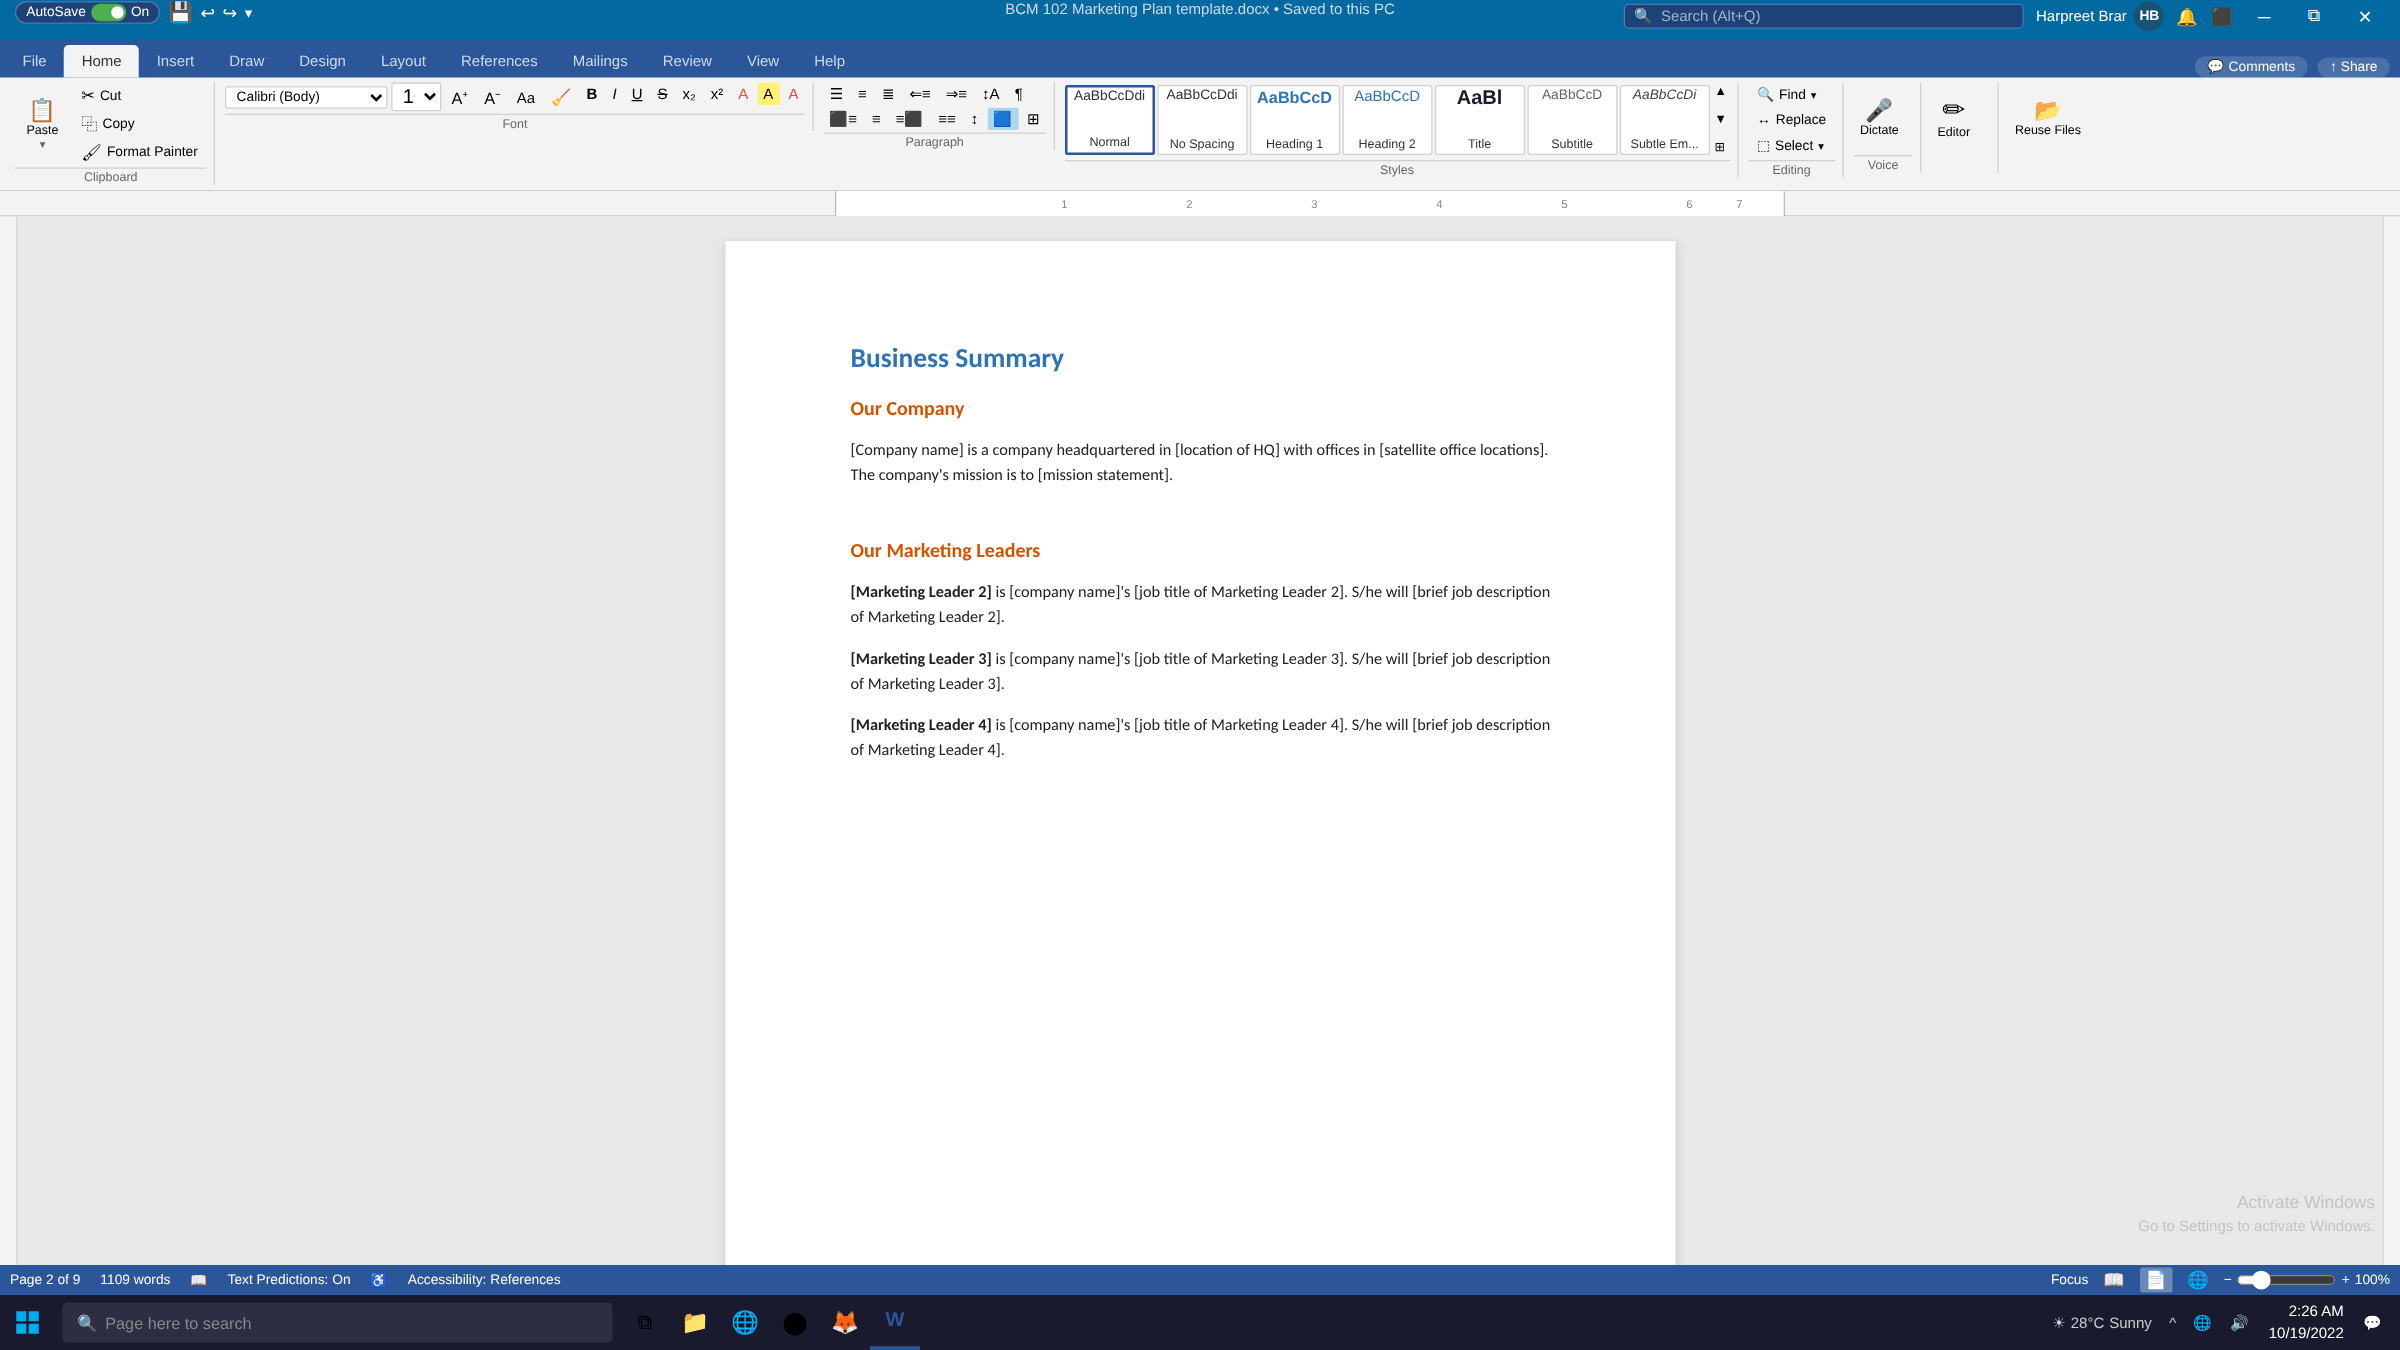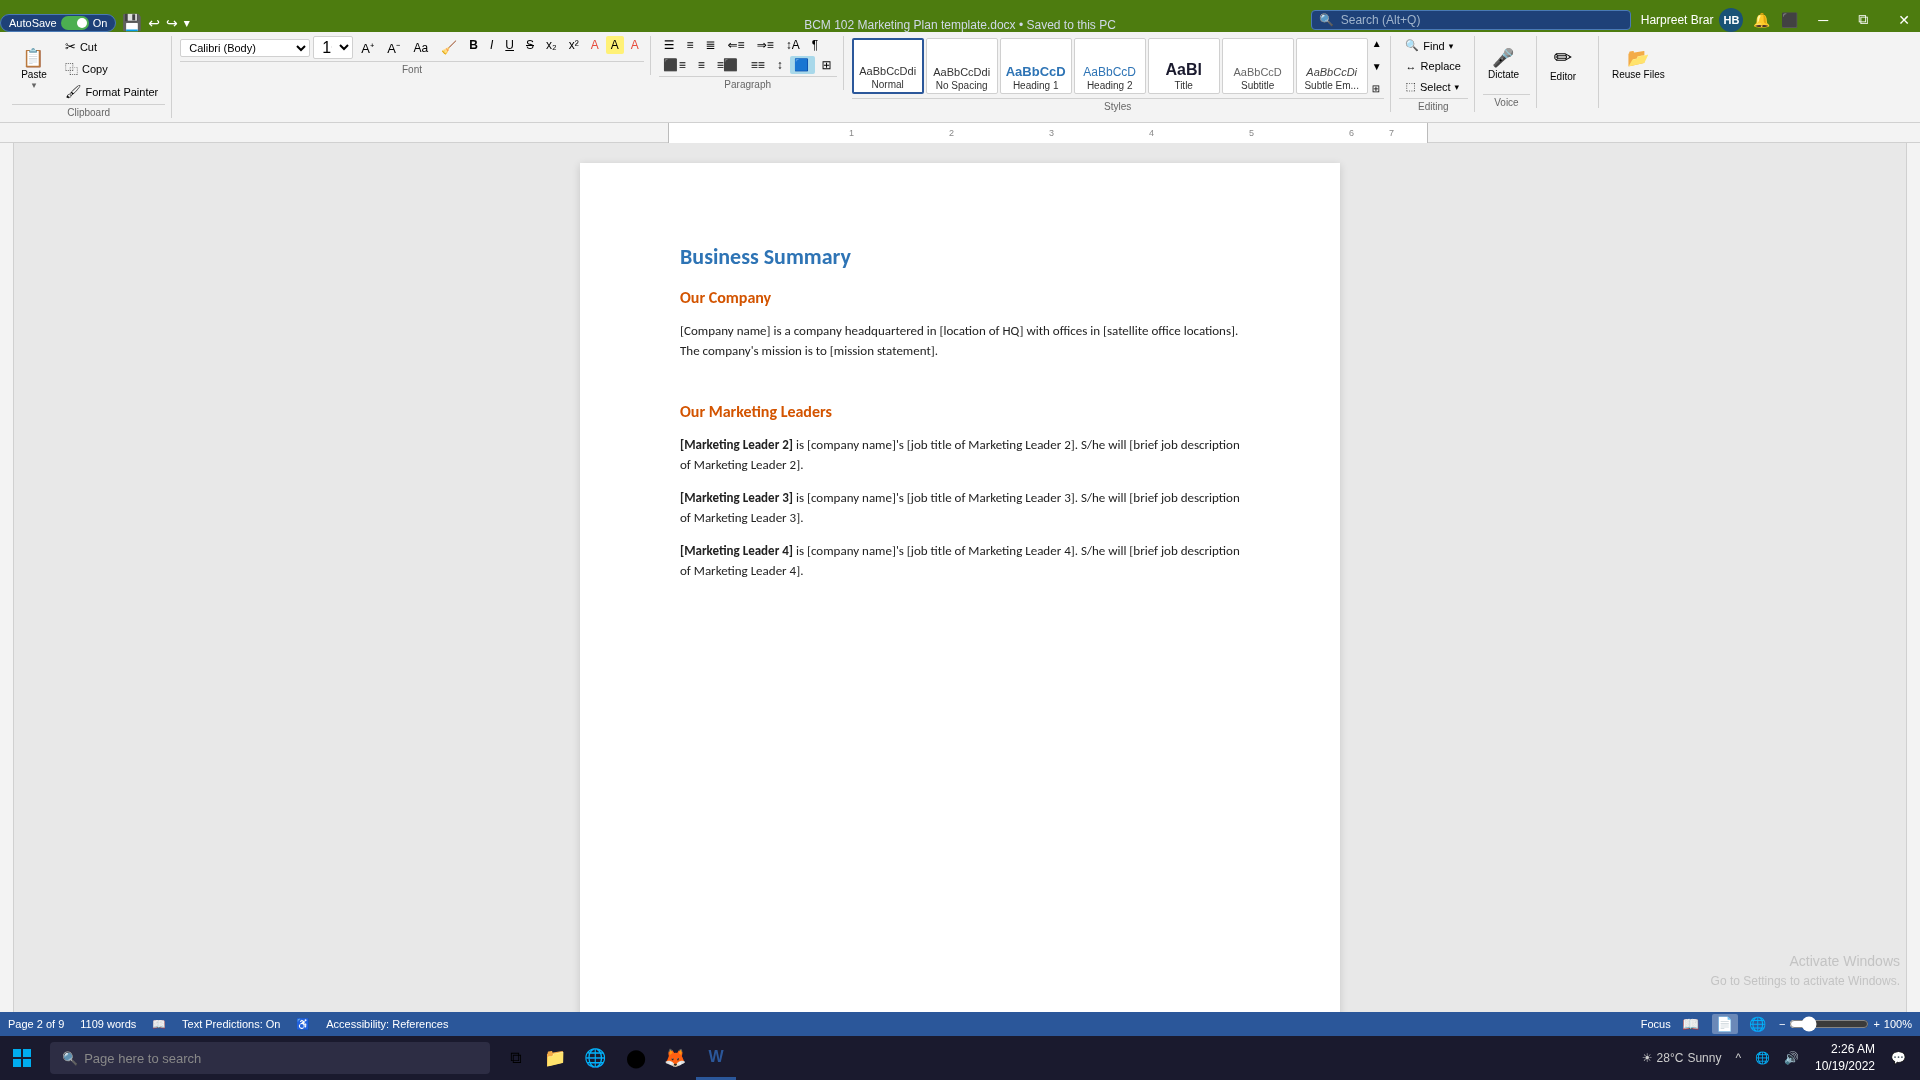--- a/index.html
+++ b/index.html
@@ -1,25 +1,25 @@
 <!DOCTYPE html>
 <html><head>
   <meta charset="utf-8">
   <style>
     * { margin: 0; padding: 0; box-sizing: border-box; }
     body { font-family: 'Segoe UI', sans-serif; font-size: 12px; background: #f0f0f0; overflow: hidden; width: 1920px; height: 1080px; }
 
     
     #title-bar {
-      background: #4d7c0f;
+      background: #0369a1;
       height: 32px;
       display: flex;
-      align-items: flex-end;
+      align-items: flex-start;
       justify-content: space-between;
-      padding: 0 0;
+      padding: 0 12px;
       color: white;
     }
     #title-bar-left { display: flex; align-items: center; gap: 6px; }
     #autosave-btn {
       background: #1e4178;
       border: 1px solid #4a7ab5;
       color: white;
       border-radius: 10px;
       padding: 1px 8px;
       font-size: 11px;
@@ -104,21 +104,21 @@
     }
 
     
     #para-group .ribbon-group-content { flex-direction: column; gap: 2px; }
     .para-row { display: flex; gap: 2px; align-items: center; }
 
     
     #styles-group .ribbon-group-content { flex-direction: row; align-items: center; }
     .style-preview {
       width: 72px; height: 56px; border: 1px solid #d0d0d0; background: white;
-      display: flex; flex-direction: column; align-items: center; justify-content: flex-end;
+      display: flex; flex-direction: column; align-items: center; justify-content: space-between;
       cursor: pointer; border-radius: 2px; padding: 2px;
     }
     .style-preview.active { border-color: #2b579a; border-width: 2px; }
     .style-text { font-size: 10px; text-align: center; padding-top: 2px; color: #333; }
     .style-preview .preview-text { font-size: 13px; line-height: 1; }
     .styles-scroll { display: flex; gap: 2px; overflow: hidden; }
     .styles-arrows { display: flex; flex-direction: column; justify-content: space-between; height: 60px; }
     .style-arrow { font-size: 10px; cursor: pointer; padding: 2px; }
 
     
@@ -227,20 +227,37 @@
     <span style="color:white;font-size:14px;cursor:pointer;">🔔</span>
     <span style="color:white;font-size:14px;cursor:pointer;">⬛</span>
     <button class="win-btn">─</button>
     <button class="win-btn">⧉</button>
     <button class="win-btn close">✕</button>
   </div>
 </div>
 
 <div id="ribbon">
 
+  <div id="tabs-bar">
+    <div class="tab">File</div>
+    <div class="tab active">Home</div>
+    <div class="tab">Insert</div>
+    <div class="tab">Draw</div>
+    <div class="tab">Design</div>
+    <div class="tab">Layout</div>
+    <div class="tab">References</div>
+    <div class="tab">Mailings</div>
+    <div class="tab">Review</div>
+    <div class="tab">View</div>
+    <div class="tab">Help</div>
+    <div style="margin-left:auto;display:flex;align-items:center;gap:8px;padding-right:8px;">
+      <div style="background:rgba(255,255,255,0.15);border-radius:10px;padding:2px 10px;color:white;font-size:11px;cursor:pointer;">💬 Comments</div>
+      <div style="background:rgba(255,255,255,0.15);border-radius:10px;padding:2px 10px;color:white;font-size:11px;cursor:pointer;">↑ Share</div>
+    </div>
+  </div>
 
   <div id="ribbon-content">
 
     <div class="ribbon-group" id="clipboard-group">
       <div class="ribbon-group-content">
         <div class="ribbon-btn large" id="paste-btn">
           <div class="ribbon-btn-icon">📋</div>
           <div class="ribbon-btn-label">Paste</div>
           <div style="font-size:9px;color:#666;">▾</div>
         </div>

